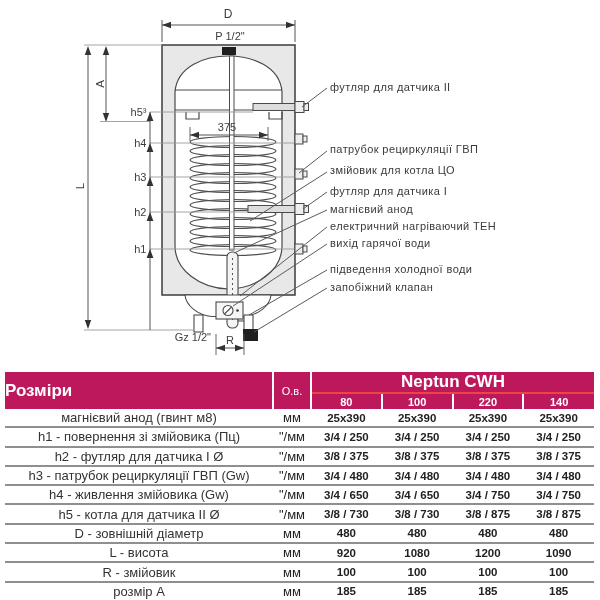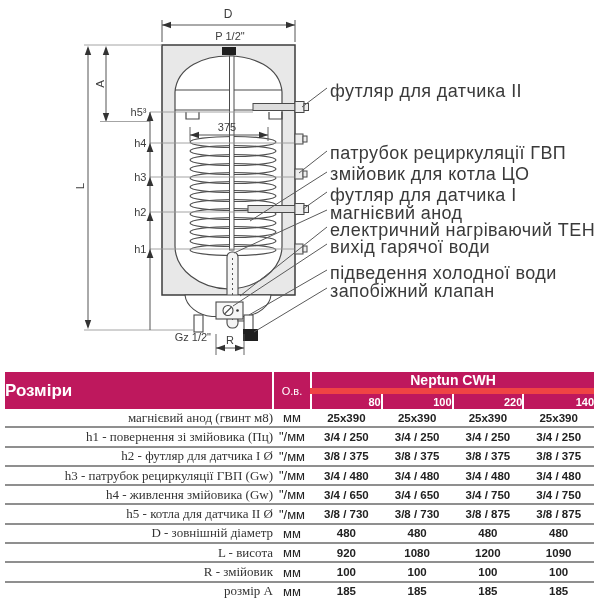--- a/index.html
+++ b/index.html
@@ -1,30 +1,30 @@
 <!DOCTYPE html>
 <html><head>
 <meta charset="utf-8">
 <style>
   html,body{margin:0;padding:0;background:#fff;}
   #stage{position:relative;width:600px;height:600px;background:#fff;overflow:hidden;
          font-family:"Liberation Sans", sans-serif;}
   svg text{font-family:"Liberation Sans", sans-serif;fill:#3d3d3d;}
-  .callout{position:absolute;font-size:18px;color:#3a3a3a;white-space:nowrap;letter-spacing:.4px;}
+  .callout{position:absolute;font-size:11px;color:#3a3a3a;white-space:nowrap;letter-spacing:.4px;}
   
   #spec-table{position:absolute;left:5px;top:372px;width:589px;border-collapse:collapse;table-layout:fixed;}
   #spec-table th,#spec-table td{padding:0;margin:0;overflow:hidden;white-space:nowrap;}
   thead th{background:#be185d;color:#fff;font-weight:normal;}
   th.t-title{font-size:17px;font-weight:bold;text-align:left;padding-left:9px;border-right:2px solid #fff;}
   th.t-unit{font-size:11px;border-right:2px solid #fff;}
-  th.t-brand{font-size:14px;font-weight:bold;text-align:center;border-bottom:6px solid #ef4444;height:16px;}
-  th.t-model{font-size:11px;font-weight:bold;text-align:right;height:15px;border-right:2px solid #fff;}
+  th.t-brand{font-size:17px;font-weight:bold;text-align:center;border-bottom:2px solid #ef4444;height:16px;}
+  th.t-model{font-size:11px;font-weight:bold;text-align:center;height:15px;border-right:2px solid #fff;}
   th.t-model:last-child{border-right:none;}
   tbody td{height:17.3px;border-bottom:2px solid #8f8f8f;font-size:12px;color:#222;}
-  tbody td.name{font-size:13px;color:#333;text-align:right;padding-left:8px;font-family:Liberation Serif, serif;}
+  tbody td.name{font-size:13px;color:#333;text-align:center;padding-left:8px;}
   tbody td.unit{text-align:center;font-size:13px;}
   tbody td.val{text-align:center;font-size:11.5px;font-weight:bold;}
 </style>
 </head>
 <body>
 
 <div id="stage">
 
   <svg width="600" height="365" viewBox="0 0 600 365">
 

